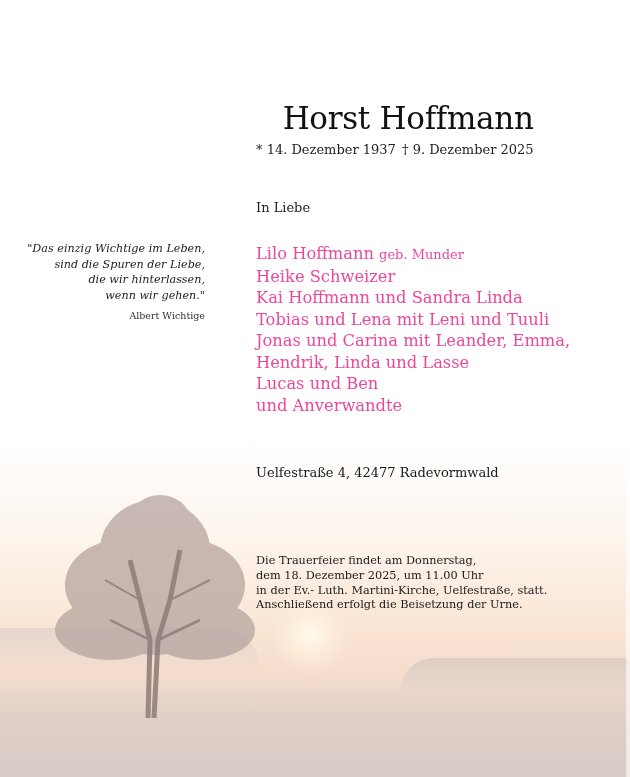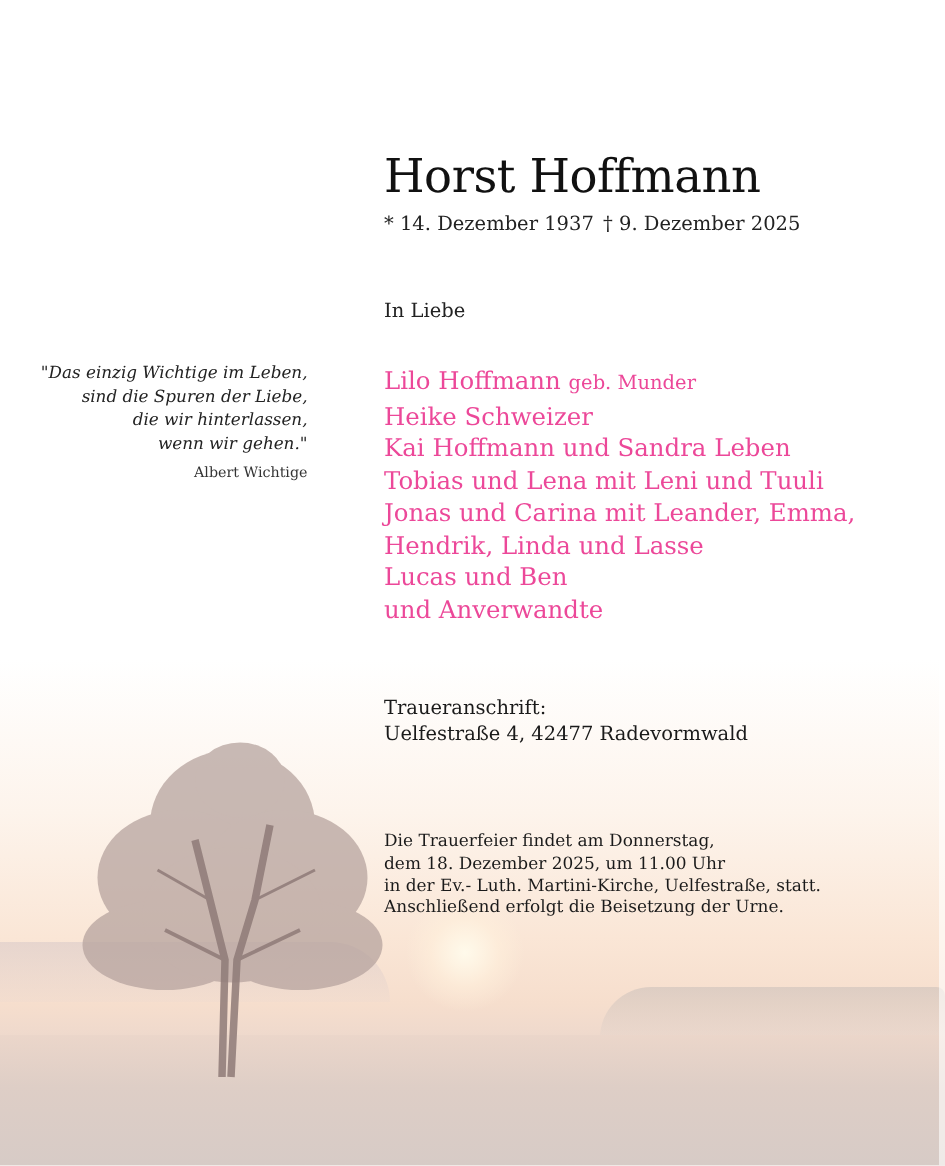--- a/index.html
+++ b/index.html
@@ -35,21 +35,21 @@
       border-radius: 60px 10px 0 0;
     }
     .ground {
       position: absolute; left: 0; top: 690px; width: 630px; height: 87px;
       background: linear-gradient(to bottom, rgba(235,214,202,1) 0%, rgba(222,206,198,1) 40%, rgba(215,203,198,1) 100%);
     }
     .tree { position: absolute; left: 50px; top: 490px; width: 210px; height: 230px; }
     .right-edge { position: absolute; right: 0; top: 0; width: 4px; height: 777px; background: rgba(255,255,255,0.6); }
 
     .header { position: absolute; left: 256px; top: 98px; }
-    .name { font-family: "DejaVu Serif", serif; font-size: 31px; font-weight: normal; letter-spacing: -0.3px; color: #111; white-space: nowrap; margin: 0; line-height: 40px; }
+    .name { font-family: "DejaVu Serif", serif; font-size: 31px; font-weight: normal; letter-spacing: -0.3px; color: #111; white-space: nowrap; margin: 0; line-height: 40px; text-align: right; }
     .dates { margin-top: 4px; font-size: 13px; color: #222; white-space: nowrap; }
     .dates span + span { margin-left: 2px; }
 
     .quote {
       position: absolute; right: 425px; top: 241px; text-align: right;
       font-family: "DejaVu Serif", serif; font-style: italic; font-size: 11.2px; line-height: 15.5px; color: #222; white-space: nowrap;
     }
     .quote .author { font-style: normal; font-size: 9.5px; margin-top: 5px; color: #333; }
 
     .in-liebe { position: absolute; left: 256px; top: 200px; font-size: 13px; color: #222; }
@@ -107,30 +107,29 @@
   </div>
 
   <div class="in-liebe">In Liebe</div>
 
   <div class="family">
     <div>
       <span>Lilo Hoffmann</span>
       <span class="small">geb. Munder</span>
     </div>
     <div>Heike Schweizer</div>
-    <div>Kai Hoffmann und Sandra Leben</div>
+    <div>Kai Hoffmann und Sandra Linda</div>
     <div>Tobias und Lena mit Leni und Tuuli</div>
     <div>Jonas und Carina mit Leander, Emma,</div>
     <div>Hendrik, Linda und Lasse</div>
     <div>Lucas und Ben</div>
     <div>und Anverwandte</div>
   </div>
 
   <div class="address">
-    <div>Traueranschrift:</div>
     <div>Uelfestraße 4, 42477 Radevormwald</div>
   </div>
 
   <div class="service">
     <div>Die Trauerfeier findet am Donnerstag,</div>
     <div>dem 18. Dezember 2025, um 11.00 Uhr</div>
     <div>in der Ev.- Luth. Martini-Kirche, Uelfestraße, statt.</div>
     <div>Anschließend erfolgt die Beisetzung der Urne.</div>
   </div>
 </div>

